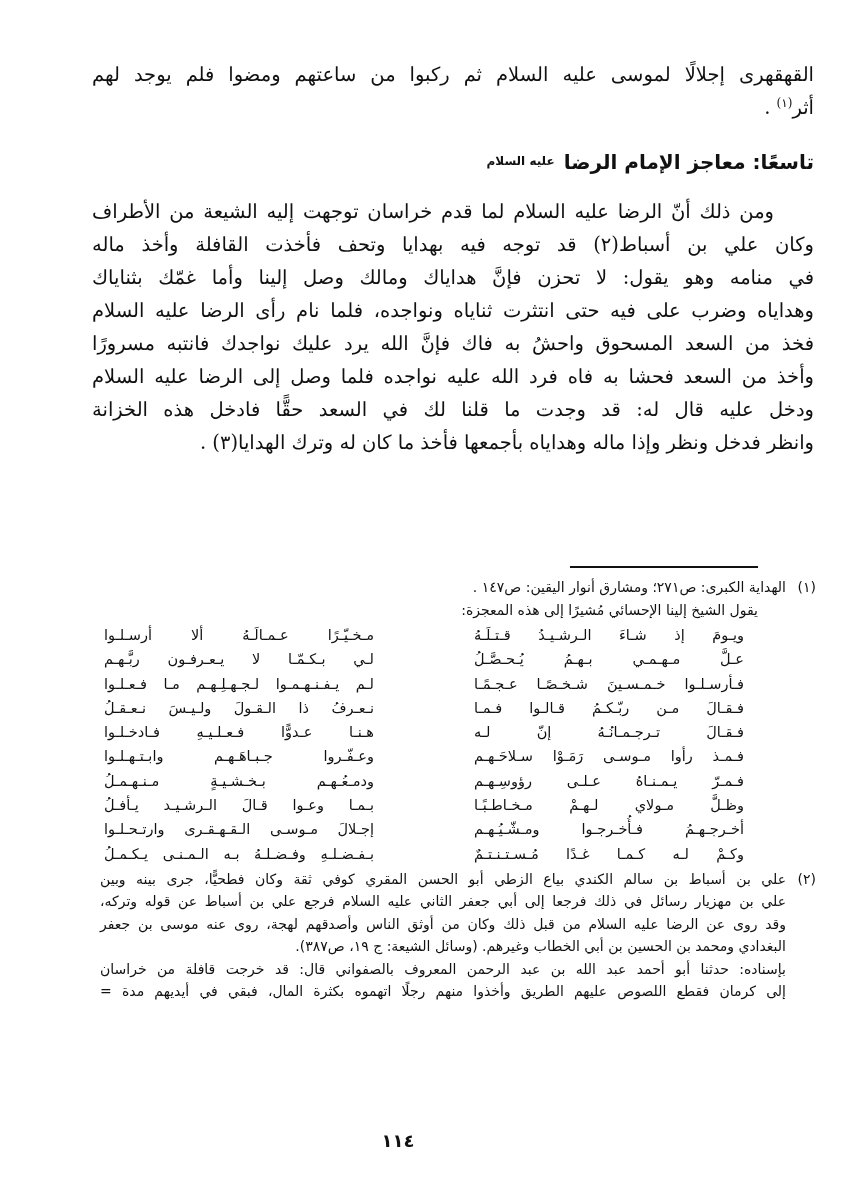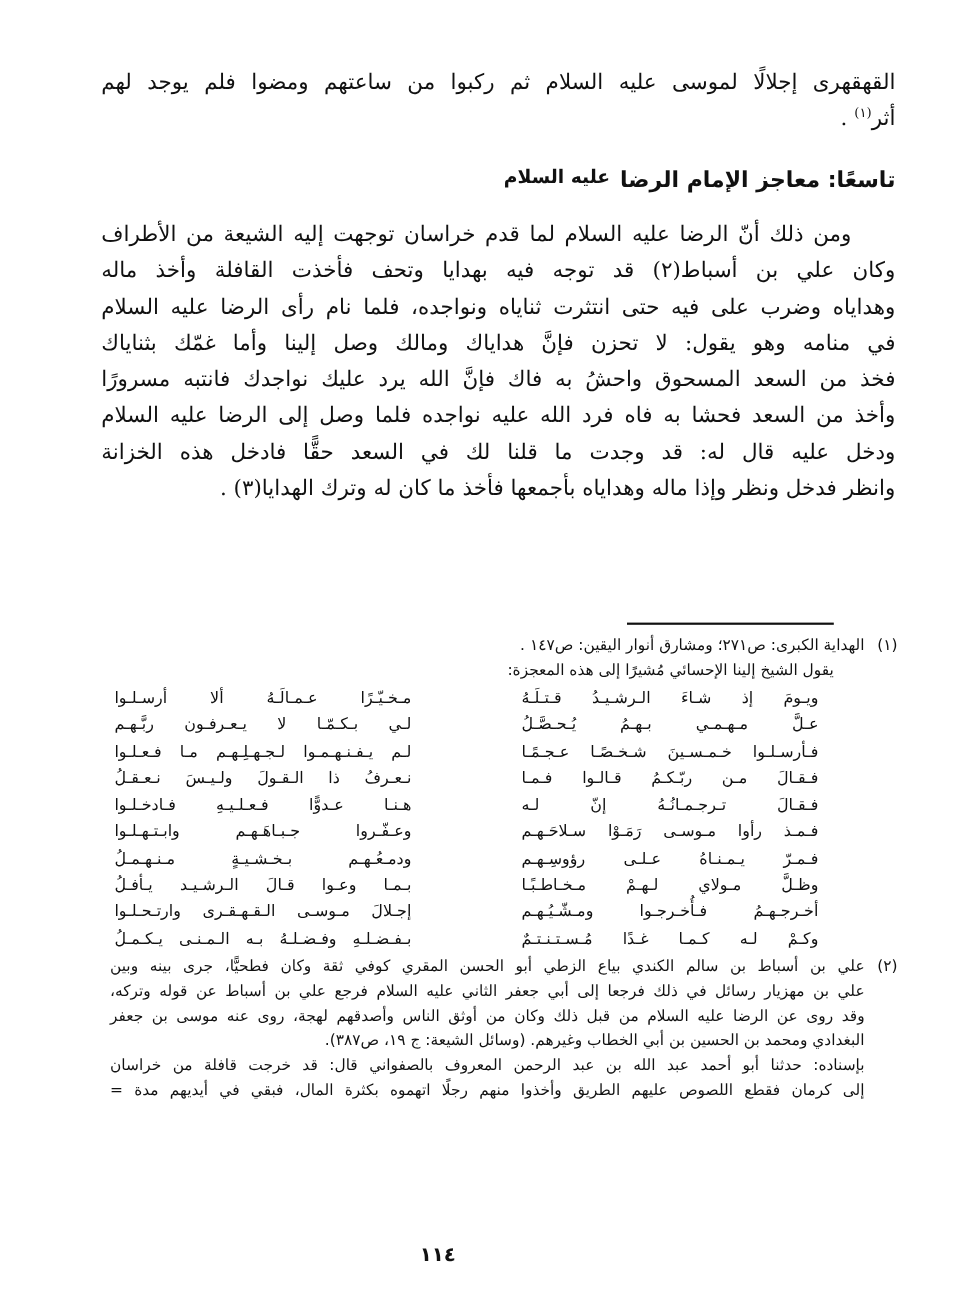--- a/index.html
+++ b/index.html
@@ -21,21 +21,21 @@
     font-family: "DejaVu Serif", serif;
     font-size: 19.5px;
     line-height: 33px;
     text-align: justify;
     text-align-last: justify;
     white-space: nowrap;
     height: 33px;
   }
   .body-line.last { text-align-last: right; }
   .sup { font-size: 12px; vertical-align: super; line-height: 0; }
-  .honor { font-size: 17px; vertical-align: 4px; margin: 12px 2px; }
+  .honor { font-size: 12px; vertical-align: 4px; margin: 12px 2px; }
   .heading {
     font-family: "DejaVu Sans", sans-serif;
     font-weight: bold;
     font-size: 20px;
     line-height: 30px;
     margin-top: 22px;
     margin-bottom: 18px;
   }
   .para { margin-top: 0; }
   .para .body-line:first-child { padding-right: 40px; }
@@ -114,22 +114,22 @@
   <div class="body-line last"><span>أثر</span><span class="sup">(١)</span> <span>.</span></div>
 
   <div class="heading">
     <span>تاسعًا: معاجز الإمام الرضا</span>
     <span class="honor">عليه السلام</span>
   </div>
 
   <div class="para">
     <div class="body-line">ومن ذلك أنّ الرضا عليه السلام لما قدم خراسان توجهت إليه الشيعة من الأطراف</div>
     <div class="body-line">وكان علي بن أسباط(٢) قد توجه فيه بهدايا وتحف فأخذت القافلة وأخذ ماله</div>
+    <div class="body-line">في منامه وهو يقول: لا تحزن فإنَّ هداياك ومالك وصل إلينا وأما غمّك بثناياك</div>
     <div class="body-line">وهداياه وضرب على فيه حتى انتثرت ثناياه ونواجده، فلما نام رأى الرضا عليه السلام</div>
-    <div class="body-line">في منامه وهو يقول: لا تحزن فإنَّ هداياك ومالك وصل إلينا وأما غمّك بثناياك</div>
     <div class="body-line">فخذ من السعد المسحوق واحشُ به فاك فإنَّ الله يرد عليك نواجدك فانتبه مسرورًا</div>
     <div class="body-line">وأخذ من السعد فحشا به فاه فرد الله عليه نواجده فلما وصل إلى الرضا عليه السلام</div>
     <div class="body-line">ودخل عليه قال له: قد وجدت ما قلنا لك في السعد حقًّا فادخل هذه الخزانة</div>
     <div class="body-line last">وانظر فدخل ونظر وإذا ماله وهداياه بأجمعها فأخذ ما كان له وترك الهدايا(٣) .</div>
   </div>
 </div>
 
 <div class="separator"></div>
 
 <div class="footnotes">

